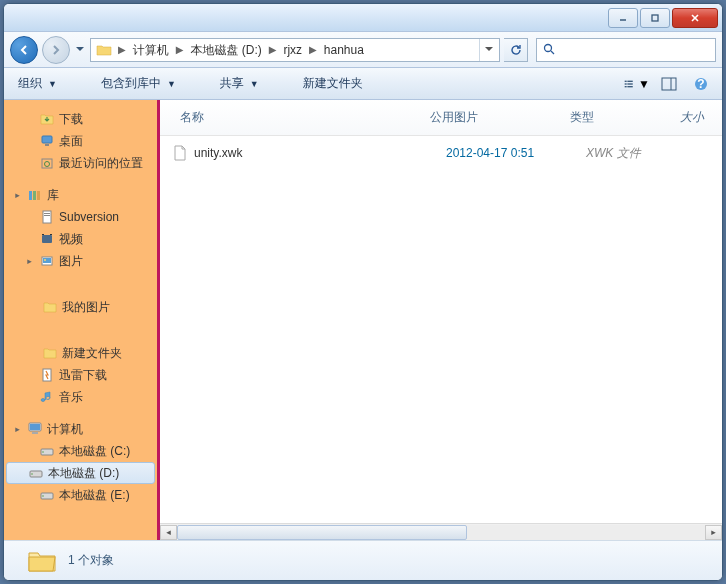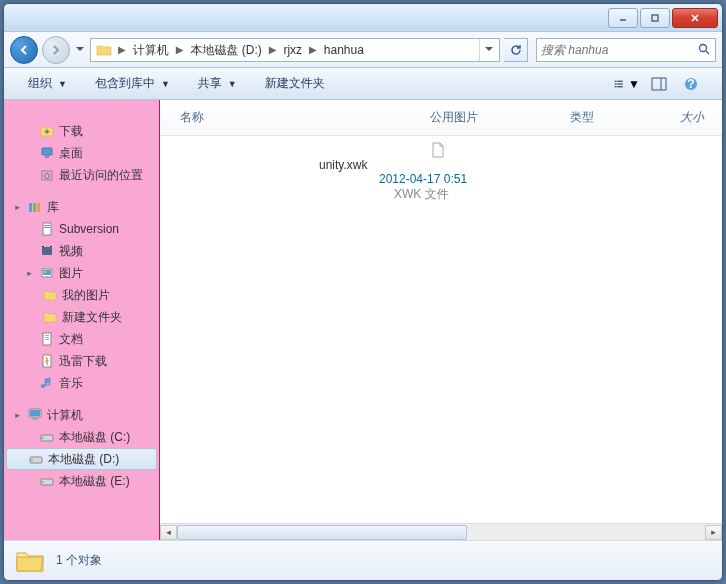--- a/index.html
+++ b/index.html
@@ -28,61 +28,61 @@
 .bc-seg { padding: 0 4px; line-height: 22px; color: #333; }
 .bc-arrow { color: #666; padding: 0 3px; font-size: 10px; }
 .bc-dropdown { width: 18px; height: 22px; border-left: 1px solid #cdd9e5; display: flex; align-items: center; justify-content: center; }
 .bc-refresh { width: 24px; height: 24px; border: 1px solid #a0b5ca; border-left: none; background: linear-gradient(to bottom, #f5f9fd, #e2ecf6); display: flex; align-items: center; justify-content: center; }
 
 .searchbox { width: 180px; height: 24px; background: #fff; border: 1px solid #a0b5ca; display: flex; align-items: center; padding: 0 4px; margin-left: 4px; }
 .searchbox input { flex: 1; border: none; outline: none; font-style: italic; color: #888; background: transparent; }
 .searchbox .sicon { width: 16px; display: flex; align-items: center; justify-content: center; }
 
 
-.toolbar { height: 32px; background: linear-gradient(to bottom, #f5f9fd 0%, #e5eef8 50%, #d8e5f2 100%); border-bottom: 1px solid #b0c4de; display: flex; align-items: center; padding: 0 18px; gap: 16px; }
+.toolbar { height: 32px; background: linear-gradient(to bottom, #f5f9fd 0%, #e5eef8 50%, #d8e5f2 100%); border-bottom: 1px solid #b0c4de; display: flex; align-items: center; padding: 0 8px; gap: 32px; }
 .tb-item { display: flex; align-items: center; gap: 4px; color: #1e395b; padding: 3px 6px; }
 .tb-item .dd { font-size: 9px; color: #1e395b; margin-left: 2px; }
 .tb-spacer { flex: 1; }
 .tb-right { display: flex; align-items: center; gap: 6px; }
 .tb-iconbtn { width: 26px; height: 22px; display: flex; align-items: center; justify-content: center; }
 
 
 .main { flex: 1; display: flex; overflow: hidden; }
 
-.sidebar { width: 170px; background: #f9a8d4; border-right: 1px solid #be185d; overflow-y: auto; padding: 20px 0; }
+.sidebar { width: 170px; background: #fdba74; border-right: 3px solid #be185d; overflow-y: auto; padding: 8px 0; }
 .tree-item { display: flex; align-items: center; height: 22px; padding-left: 8px; gap: 4px; color: #333; white-space: nowrap; }
 .tree-item.selected { background: linear-gradient(to bottom, #e8f0f9, #d5e5f5); border: 1px solid #a8c5e2; border-radius: 3px; margin: 0 2px; padding-left: 6px; }
 .tree-item .exp { width: 11px; height: 11px; display: flex; align-items: center; justify-content: center; color: #666; font-size: 9px; }
 .tree-item .ticon { width: 16px; height: 16px; display: flex; align-items: center; justify-content: center; }
 .tree-spacer { height: 10px; }
 .indent1 { padding-left: 20px; }
-.indent2 { padding-left: 38px; }
+.indent2 { padding-left: 38px; margin-top: 24px; }
 
 .content { flex: 1; display: flex; flex-direction: column; background: #fff; position: relative; }
 .col-headers { height: 36px; display: flex; align-items: center; border-bottom: 1px solid #e5e5e5; padding-left: 12px; background: linear-gradient(to bottom, #fff, #f7f9fb); }
 .col-h { color: #4a6a8a; padding: 0 8px; }
 .col-name { width: 250px; }
 .col-date { width: 140px; }
 .col-type { width: 110px; }
 .col-size { width: 50px; font-style: italic; }
 
 .file-list { flex: 1; padding: 6px 12px; overflow: auto; }
-.file-row { display: flex; align-items: center; height: 22px; flex-direction: column; }
+.file-row { display: flex; align-items: center; height: 22px; }
 .file-row .ficon { width: 16px; height: 16px; margin-right: 6px; display: flex; align-items: center; justify-content: center; }
 .fc-name { width: 244px; color: #333; }
 .fc-date { width: 140px; color: #0369a1; padding: 0 8px; }
-.fc-type { width: 110px; color: #888; padding: 0 8px; }
+.fc-type { width: 110px; color: #888; padding: 0 8px; font-style: italic; }
 
 .hscroll { height: 17px; background: #f0f0f0; border-top: 1px solid #dcdcdc; display: flex; align-items: center; }
 .hscroll .sarrow { width: 17px; height: 15px; background: linear-gradient(to bottom, #f7f7f7, #e4e4e4); border: 1px solid #c8c8c8; display: flex; align-items: center; justify-content: center; font-size: 9px; color: #555; }
 .hscroll .strack { flex: 1; height: 15px; background: #ededed; position: relative; }
 .hscroll .sthumb { position: absolute; left: 0; width: 55%; height: 100%; background: linear-gradient(to bottom, #f2f5f9, #d6e1ec); border: 1px solid #b0c4de; border-radius: 2px; }
 
 
-.statusbar { height: 40px; background: linear-gradient(to bottom, #f5f9fd, #e5eef8); border-top: 1px solid #d0dce8; display: flex; align-items: center; padding: 0 10px; gap: 10px; }
+.statusbar { height: 40px; background: linear-gradient(to bottom, #f5f9fd, #e5eef8); border-top: 1px solid #d0dce8; display: flex; align-items: center; padding: 0 22px; gap: 10px; }
 .sb-icon { width: 32px; height: 32px; display: flex; align-items: center; justify-content: center; }
 .sb-text { color: #3a5a7a; }
 
 
 .folder-svg { fill: #f7d774; stroke: #d4a83a; stroke-width: 0.5; }
 </style>
 </head>
 <body>
 
 <div class="window">
@@ -146,21 +146,20 @@
           </svg>
         </div>
     </div>
     <div class="bc-refresh">
         <svg width="14" height="14" viewBox="0 0 14 14">
           <path d="M11 7a4 4 0 1 1-1.2-2.8M11 2v3h-3" fill="none" stroke="#2a5a9a" stroke-width="1.4"></path>
         </svg>
       </div>
 
     <div class="searchbox">
-      <input placeholder="搜索 hanhua" style="">
       <span class="sicon">
           <svg width="13" height="13" viewBox="0 0 13 13">
             <circle cx="5" cy="5" r="3.5" fill="none" stroke="#2a5a9a" stroke-width="1.3"></circle>
             <line x1="8" y1="8" x2="11" y2="11" stroke="#2a5a9a" stroke-width="1.3"></line>
           </svg>
         </span>
     </div>
   </div>
 
   <div class="toolbar">
@@ -293,32 +292,20 @@
           </span>
           <span>我的图片</span>
         </div>
       <div class="tree-item indent2">
           <span class="ticon">
             <svg width="14" height="12" viewBox="0 0 14 12">
               <path class="folder-svg" d="M1 2 L1 11 L13 11 L13 3 L6 3 L5 2 Z"></path>
             </svg>
           </span>
           <span>新建文件夹</span>
-        </div>
-      <div class="tree-item indent1">
-          <span class="exp"></span>
-          <span class="ticon">
-            <svg width="14" height="14" viewBox="0 0 14 14">
-              <rect x="3" y="1" width="8" height="12" fill="#fff" stroke="#888"></rect>
-              <rect x="5" y="3" width="4" height="1" fill="#aaa"></rect>
-              <rect x="5" y="5" width="4" height="1" fill="#aaa"></rect>
-              <rect x="5" y="7" width="4" height="1" fill="#aaa"></rect>
-            </svg>
-          </span>
-          <span>文档</span>
         </div>
       <div class="tree-item indent1">
           <span class="exp"></span>
           <span class="ticon">
             <svg width="14" height="14" viewBox="0 0 14 14">
               <rect x="3" y="1" width="8" height="12" fill="#fff" stroke="#888"></rect>
               <path d="M6 3l2 4-2 0 2 4" stroke="#e08030" fill="none" stroke-width="1.2"></path>
             </svg>
           </span>
           <span>迅雷下载</span>

